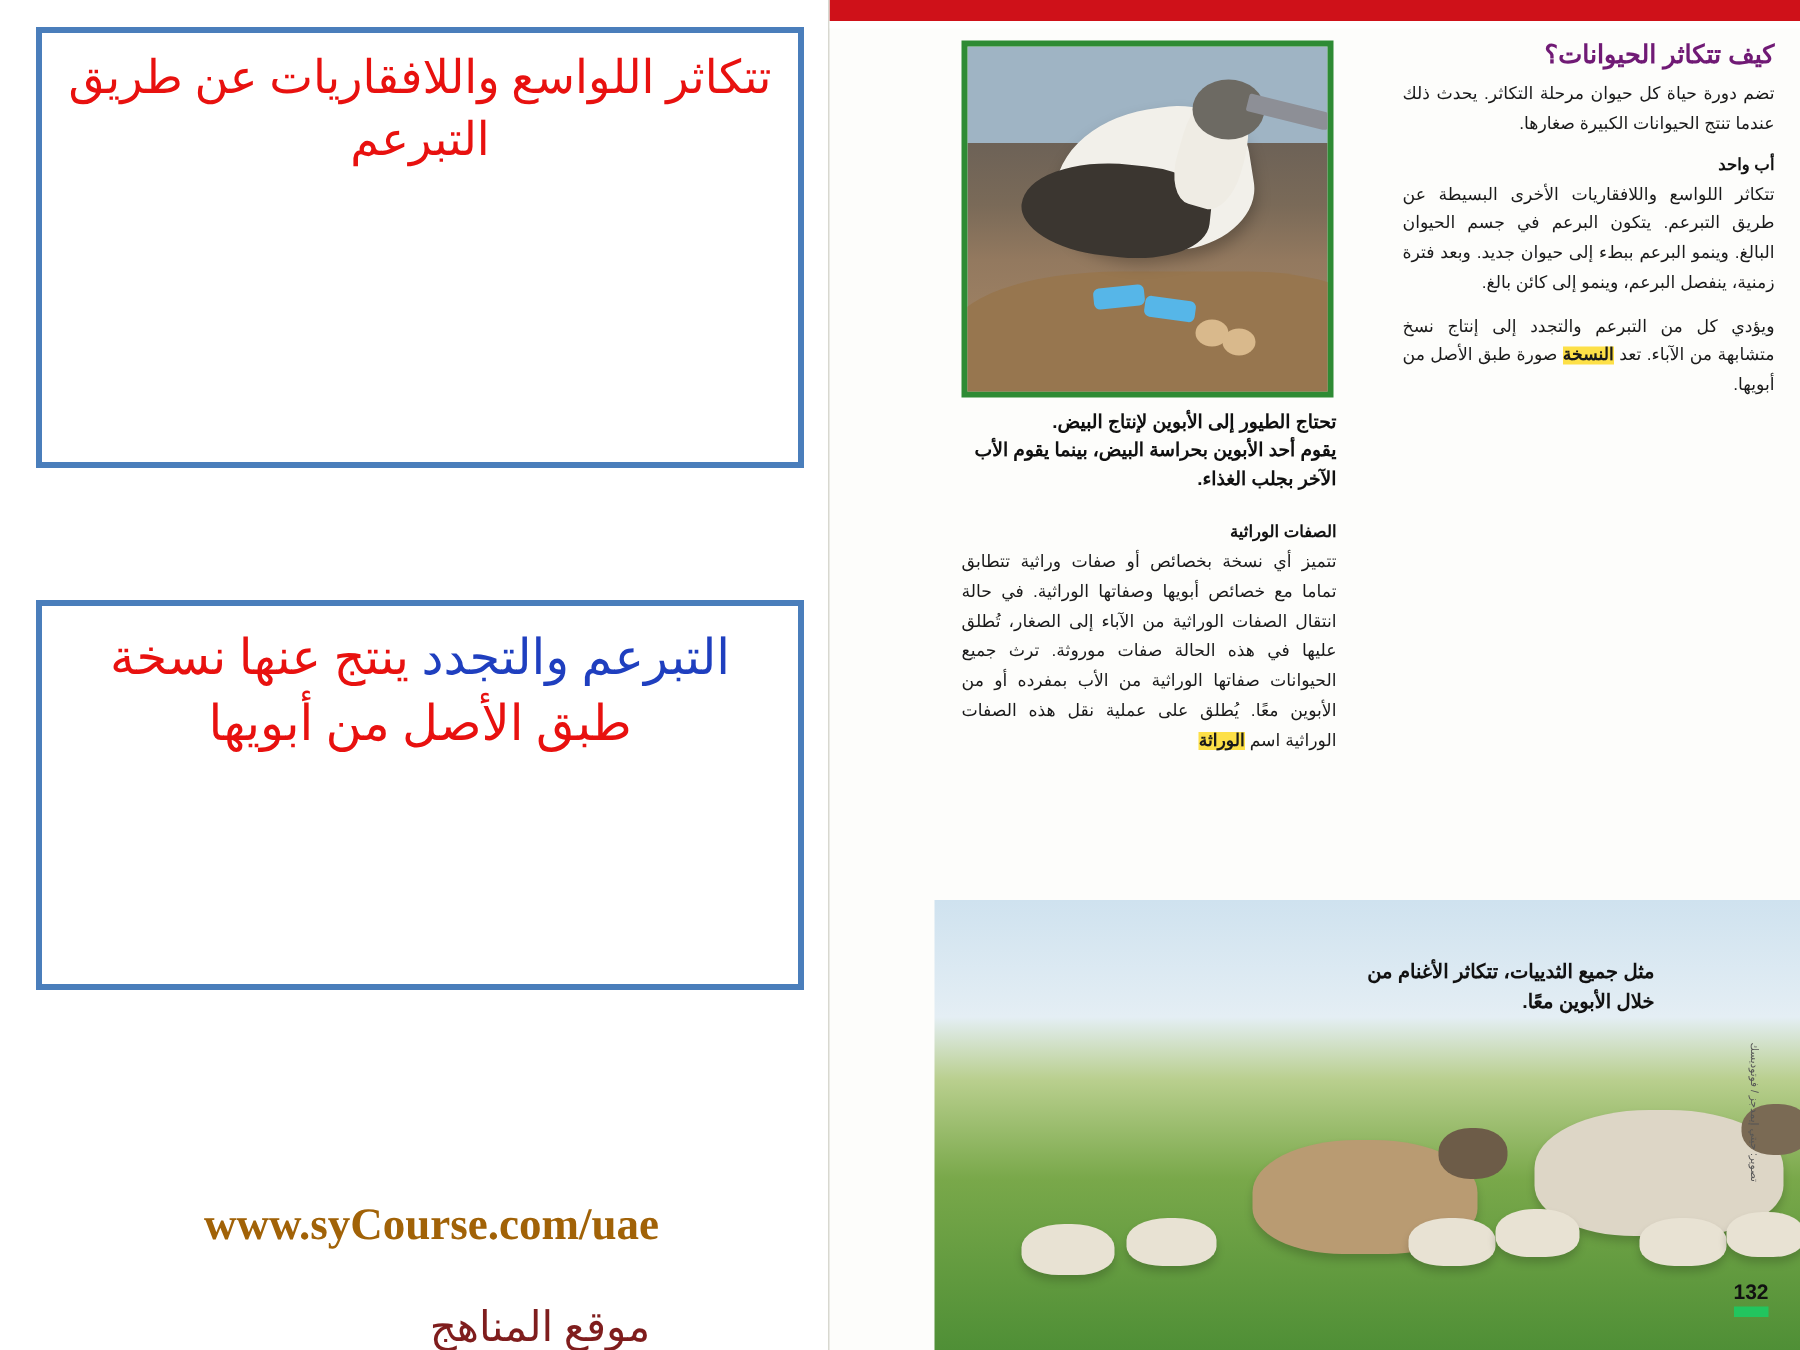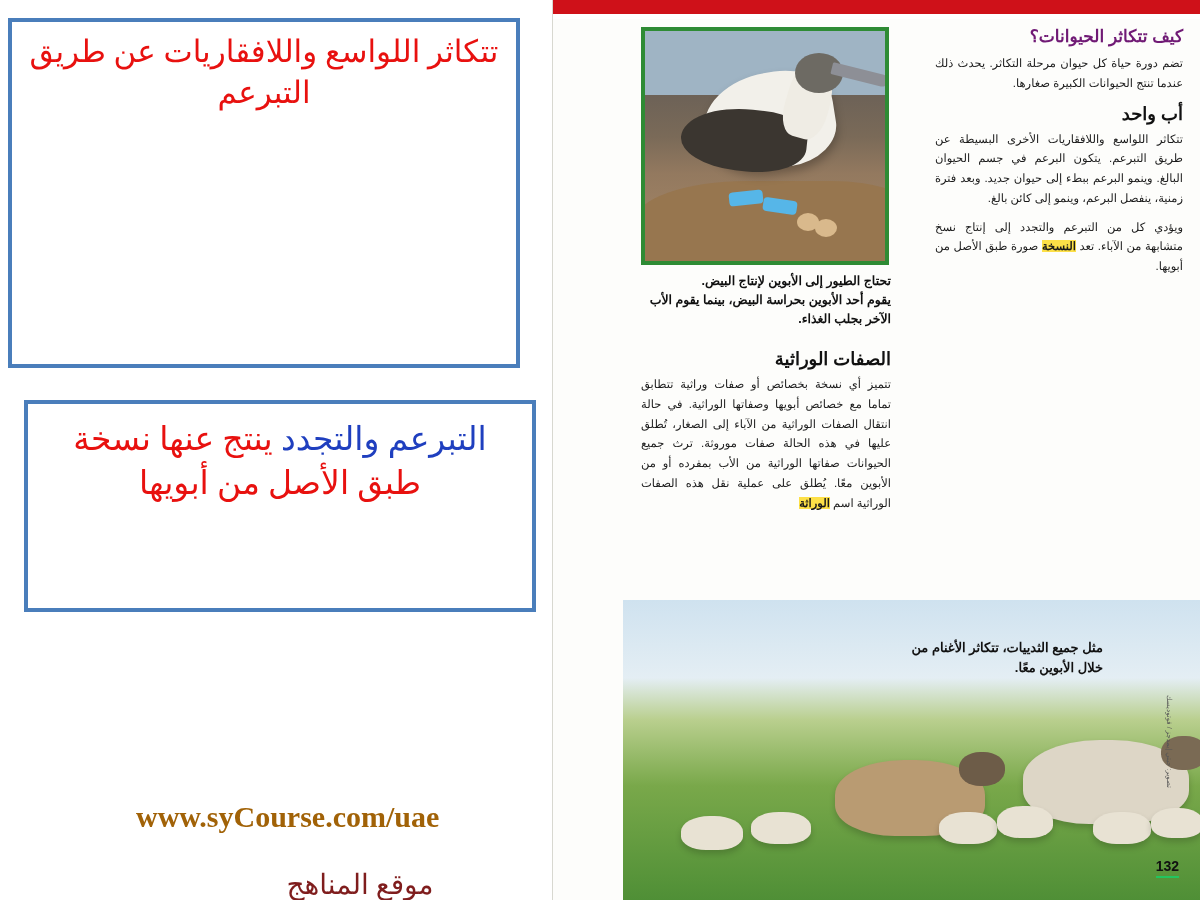--- a/index.html
+++ b/index.html
@@ -26,27 +26,27 @@
   .callout {
     position: absolute;
     box-sizing: border-box;
     background: #ffffff;
     border: 4px solid #4a7ebb;
     direction: rtl;
     text-align: center;
     line-height: 1.32;
   }
   .callout-1 {
-    left: 8px; top: 18px;
-    width: 512px; height: 350px;
+    left: 24px; top: 18px;
+    width: 512px; height: 294px;
     padding: 10px 14px 0 14px;
   }
   .callout-2 {
     left: 24px; top: 400px;
-    width: 512px; height: 212px;
+    width: 512px; height: 260px;
     padding: 14px 16px 0 16px;
   }
 
   .c-red   { color: #e8110f; }
   .c-blue  { color: #1f3fbf; }
 
   .callout p {
     margin: 0;
     font-size: 31px;
     font-family: "Liberation Serif", serif;
@@ -206,21 +206,21 @@
   .article-p {
     font-family: "Liberation Sans", sans-serif;
     font-size: 11.5px;
     color: #1a1a1a;
     line-height: 1.72;
     margin: 0 0 9px 0;
     text-align: justify;
   }
   .subhead {
     font-family: "Liberation Sans", sans-serif;
-    font-size: 18px;
+    font-size: 11px;
     font-weight: bold;
     color: #111;
     margin: 8px 0 5px 0;
   }
   .hl {
     background: #fde047;
     font-weight: bold;
   }
 
   
@@ -285,21 +285,21 @@
     transform-origin: left top;
     white-space: nowrap;
   }
   .page-number {
     position: absolute;
     right: 22px; bottom: 22px;
     font-family: "Liberation Sans", sans-serif;
     font-size: 14px;
     font-weight: bold;
     color: #111;
-    border-bottom: 2px solid #22c55e;
+    border-bottom: 7px solid #22c55e;
     padding-bottom: 2px;
   }
 </style>
 </head>
 <body>
 
 <div class="left-pane">
 
   <div class="callout callout-1">
     <p class="c-red">تتكاثر  اللواسع واللافقاريات عن طريق  التبرعم</p>

